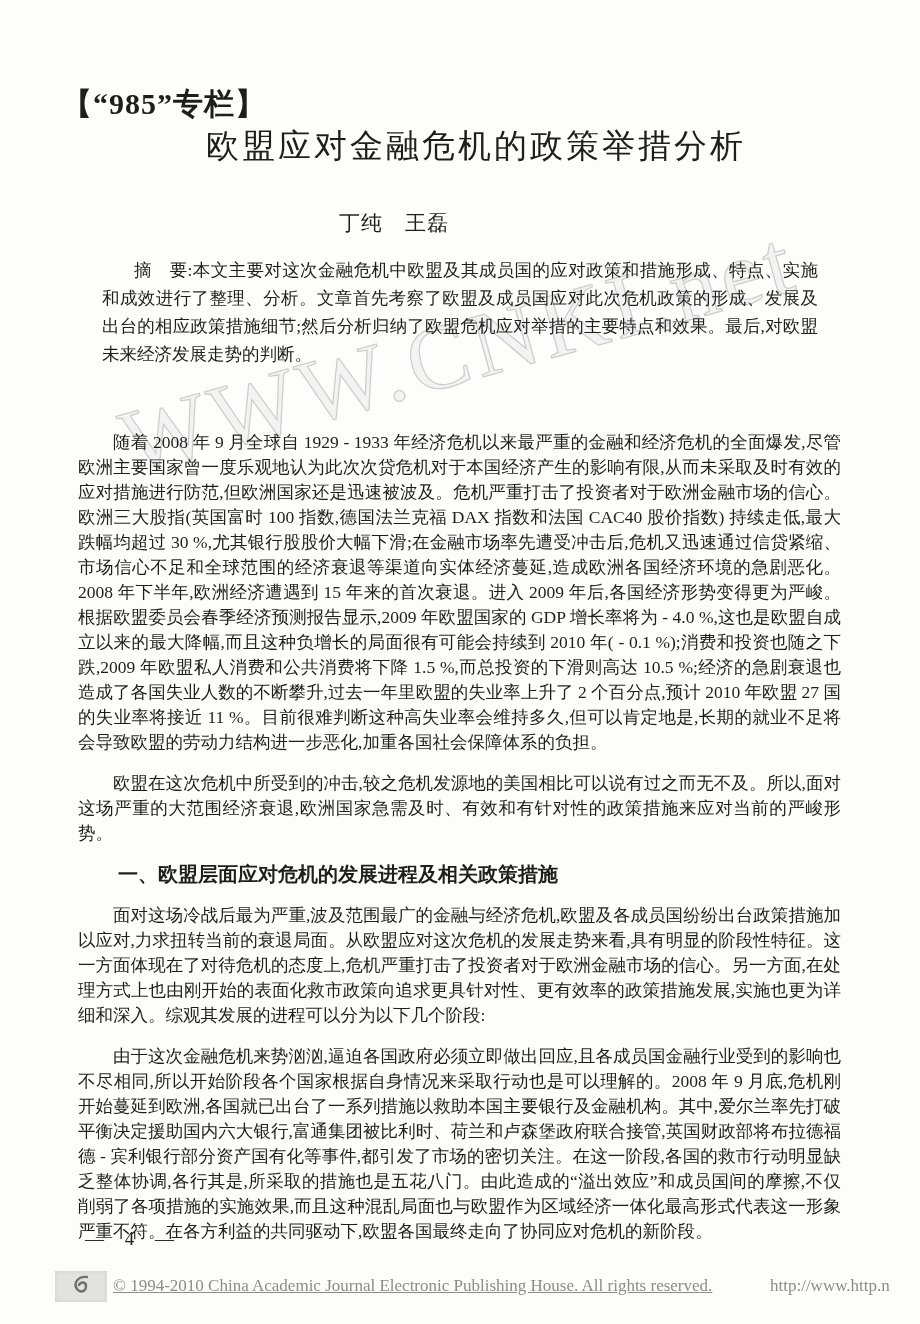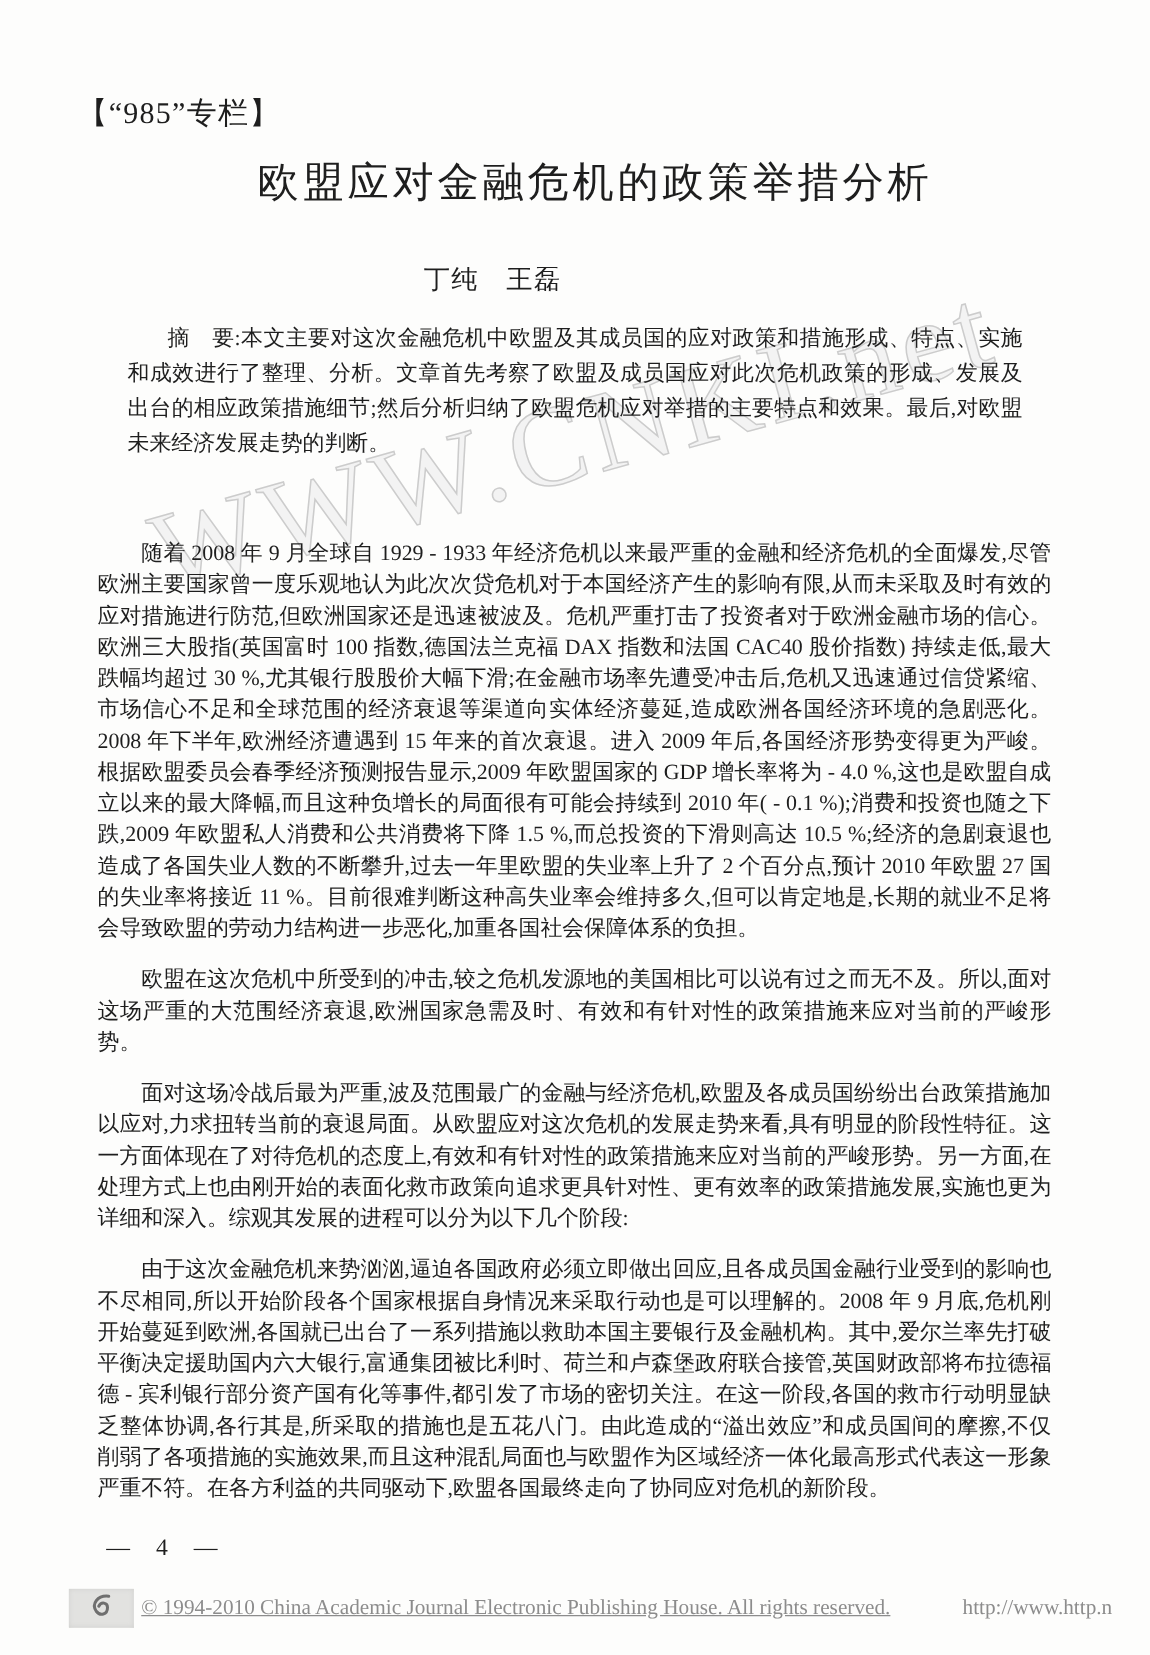--- a/index.html
+++ b/index.html
@@ -28,23 +28,23 @@
     white-space: nowrap;
     z-index: 0;
     pointer-events: none;
   }
 
   .content { position: relative; z-index: 1; }
 
   
   .column-label {
     position: absolute;
-    left: 62px; top: 74px;
-    font-size: 24px;
-    font-weight: normal;
+    left: 62px; top: 84px;
+    font-size: 30px;
+    font-weight: bold;
     letter-spacing: 1px;
   }
   .article-title {
     position: absolute;
     left: 16px; top: 124px;
     width: 920px;
     text-align: center;
     font-size: 33px;
     letter-spacing: 3px;
   }
@@ -140,21 +140,22 @@
 
   <div class="abstract">
     <p class="first">
       <span class="label">摘　要:</span><span>本文主要对这次金融危机中欧盟及其成员国的应对政策和措施形成、特点、实施和成效进行了整理、分析。文章首先考察了欧盟及成员国应对此次危机政策的形成、发展及出台的相应政策措施细节;然后分析归纳了欧盟危机应对举措的主要特点和效果。最后,对欧盟未来经济发展走势的判断。</span>
     </p>
   </div>
 
   <div class="body-text">
     <p>随着 2008 年 9 月全球自 1929 - 1933 年经济危机以来最严重的金融和经济危机的全面爆发,尽管欧洲主要国家曾一度乐观地认为此次次贷危机对于本国经济产生的影响有限,从而未采取及时有效的应对措施进行防范,但欧洲国家还是迅速被波及。危机严重打击了投资者对于欧洲金融市场的信心。欧洲三大股指(英国富时 100 指数,德国法兰克福 DAX 指数和法国 CAC40 股价指数) 持续走低,最大跌幅均超过 30 %,尤其银行股股价大幅下滑;在金融市场率先遭受冲击后,危机又迅速通过信贷紧缩、市场信心不足和全球范围的经济衰退等渠道向实体经济蔓延,造成欧洲各国经济环境的急剧恶化。2008 年下半年,欧洲经济遭遇到 15 年来的首次衰退。进入 2009 年后,各国经济形势变得更为严峻。根据欧盟委员会春季经济预测报告显示,2009 年欧盟国家的 GDP 增长率将为 - 4.0 %,这也是欧盟自成立以来的最大降幅,而且这种负增长的局面很有可能会持续到 2010 年( - 0.1 %);消费和投资也随之下跌,2009 年欧盟私人消费和公共消费将下降 1.5 %,而总投资的下滑则高达 10.5 %;经济的急剧衰退也造成了各国失业人数的不断攀升,过去一年里欧盟的失业率上升了 2 个百分点,预计 2010 年欧盟 27 国的失业率将接近 11 %。目前很难判断这种高失业率会维持多久,但可以肯定地是,长期的就业不足将会导致欧盟的劳动力结构进一步恶化,加重各国社会保障体系的负担。</p>
     <p>欧盟在这次危机中所受到的冲击,较之危机发源地的美国相比可以说有过之而无不及。所以,面对这场严重的大范围经济衰退,欧洲国家急需及时、有效和有针对性的政策措施来应对当前的严峻形势。</p>
-    <p>面对这场冷战后最为严重,波及范围最广的金融与经济危机,欧盟及各成员国纷纷出台政策措施加以应对,力求扭转当前的衰退局面。从欧盟应对这次危机的发展走势来看,具有明显的阶段性特征。这一方面体现在了对待危机的态度上,有效和有针对性的政策措施来应对当前的严峻形势。另一方面,在处理方式上也由刚开始的表面化救市政策向追求更具针对性、更有效率的政策措施发展,实施也更为详细和深入。综观其发展的进程可以分为以下几个阶段:</p>
+    <p class="section-heading">一、欧盟层面应对危机的发展进程及相关政策措施</p>
+    <p>面对这场冷战后最为严重,波及范围最广的金融与经济危机,欧盟及各成员国纷纷出台政策措施加以应对,力求扭转当前的衰退局面。从欧盟应对这次危机的发展走势来看,具有明显的阶段性特征。这一方面体现在了对待危机的态度上,危机严重打击了投资者对于欧洲金融市场的信心。另一方面,在处理方式上也由刚开始的表面化救市政策向追求更具针对性、更有效率的政策措施发展,实施也更为详细和深入。综观其发展的进程可以分为以下几个阶段:</p>
     <p>由于这次金融危机来势汹汹,逼迫各国政府必须立即做出回应,且各成员国金融行业受到的影响也不尽相同,所以开始阶段各个国家根据自身情况来采取行动也是可以理解的。2008 年 9 月底,危机刚开始蔓延到欧洲,各国就已出台了一系列措施以救助本国主要银行及金融机构。其中,爱尔兰率先打破平衡决定援助国内六大银行,富通集团被比利时、荷兰和卢森堡政府联合接管,英国财政部将布拉德福德 - 宾利银行部分资产国有化等事件,都引发了市场的密切关注。在这一阶段,各国的救市行动明显缺乏整体协调,各行其是,所采取的措施也是五花八门。由此造成的“溢出效应”和成员国间的摩擦,不仅削弱了各项措施的实施效果,而且这种混乱局面也与欧盟作为区域经济一体化最高形式代表这一形象严重不符。在各方利益的共同驱动下,欧盟各国最终走向了协同应对危机的新阶段。</p>
   </div>
 
   <div class="page-number">— 4 —</div>
 
   <div class="footer">
     <div class="cnki-logo">
       <span>
         <svg width="26" height="26" viewBox="0 0 26 26">
           <path d="M19 4 C10 3 5 10 9 16 C12 20 18 19 18 13 C18 9 13 8 11 12" fill="none" stroke="#6f6f6f" stroke-width="2.4" stroke-linecap="round"></path>

